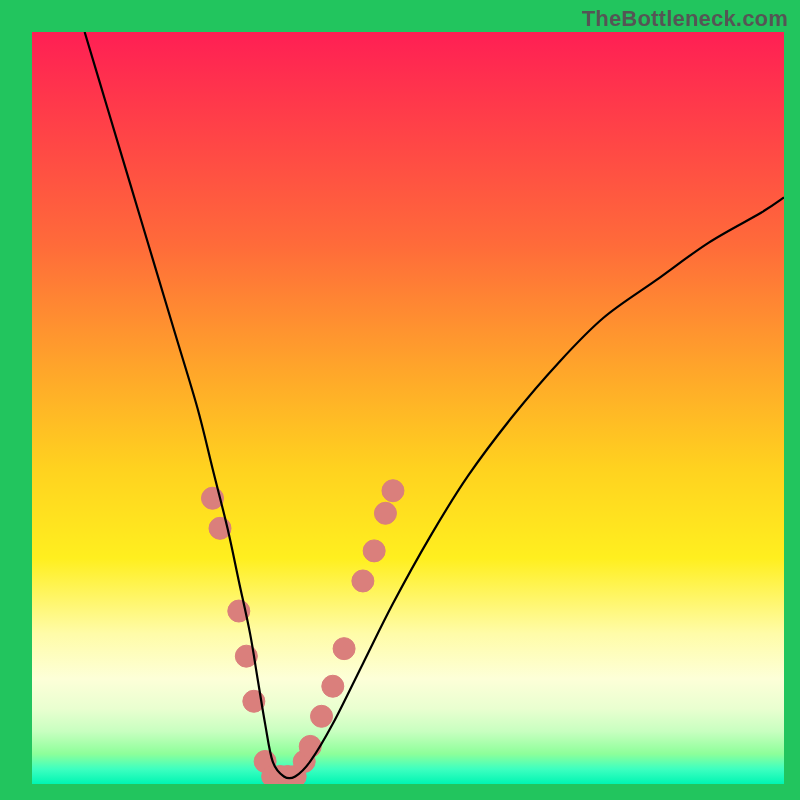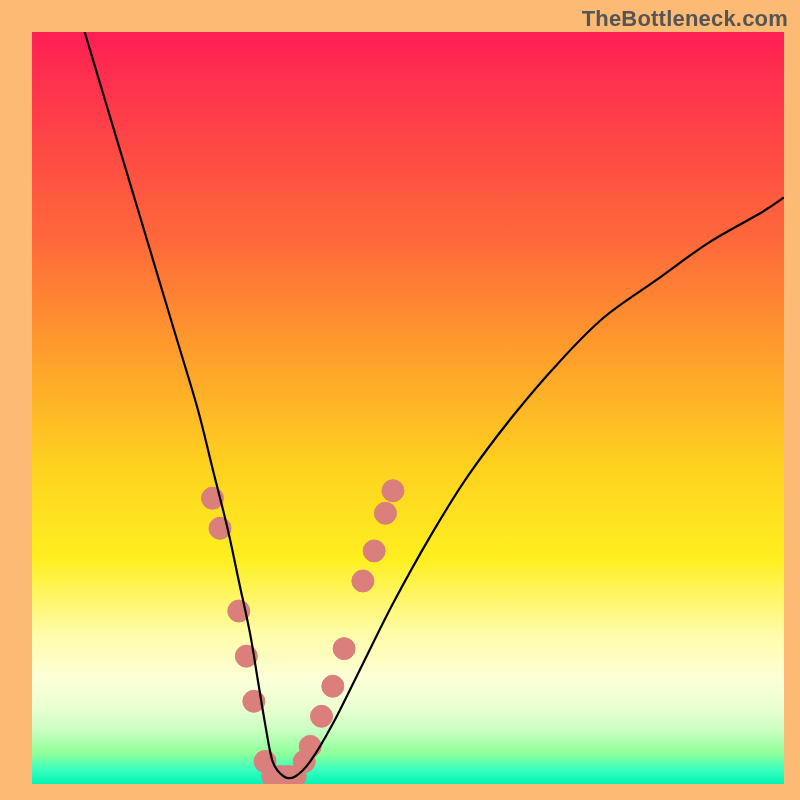--- a/index.html
+++ b/index.html
@@ -9,21 +9,21 @@
     height: 800px;
     background: #000;
     overflow: hidden;
   }
   .frame {
     position: absolute;
     left: 0;
     top: 0;
     width: 800px;
     height: 800px;
-    background: #fdba74;
+    background: #22c55e;
   }
   .plot {
     position: absolute;
     left: 32px;
     top: 32px;
     width: 752px;
     height: 752px;
     
     background: linear-gradient(
       to bottom,

